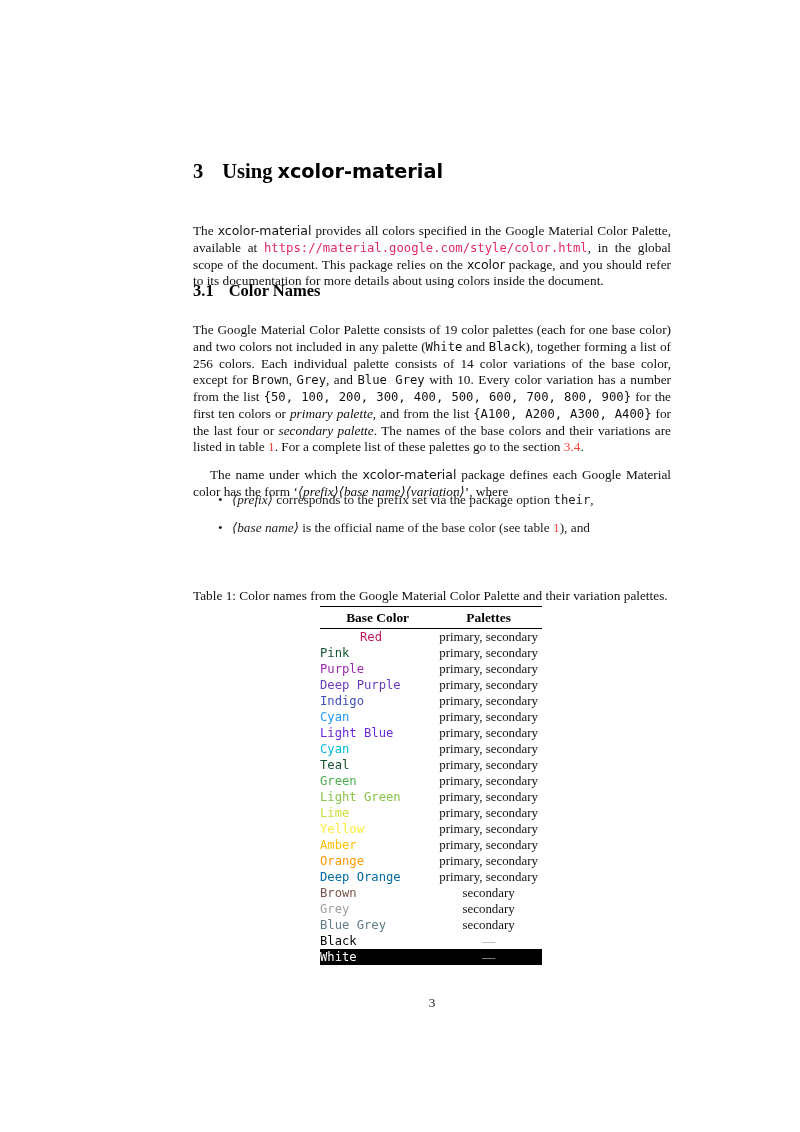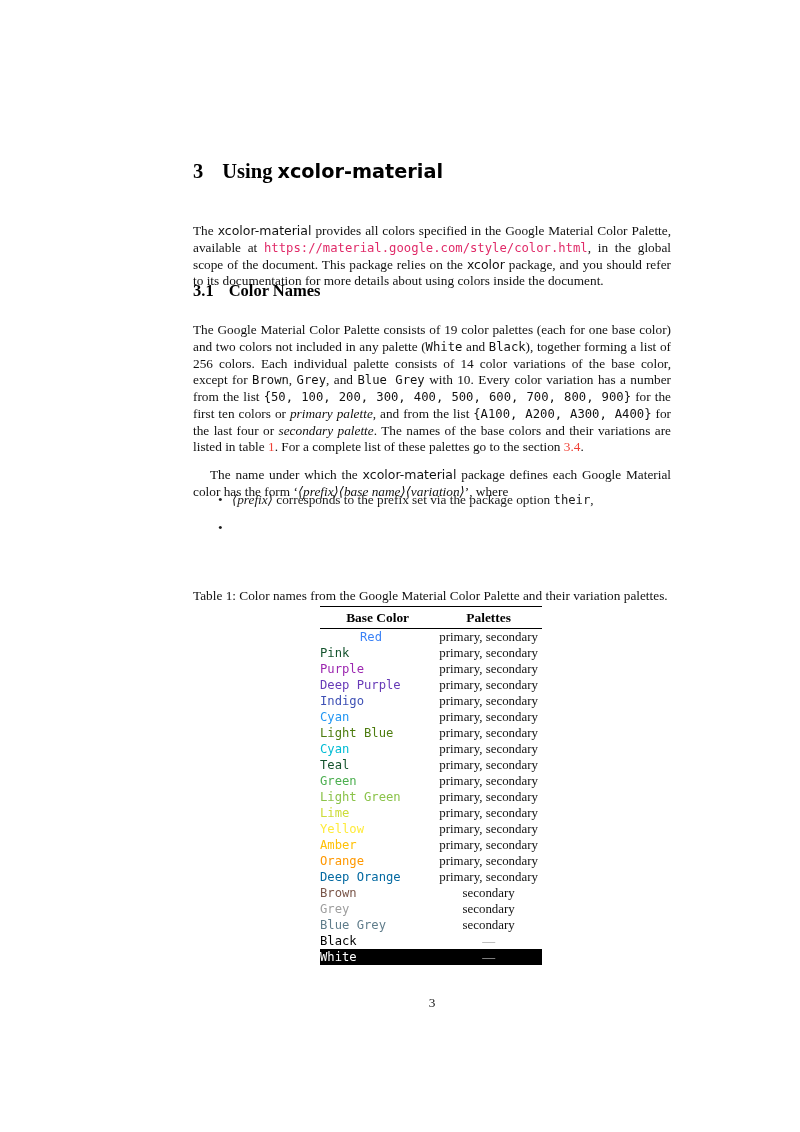--- a/index.html
+++ b/index.html
@@ -54,36 +54,37 @@
 
   <p id="p3" class="para block just"><span>The name under which the </span><span class="s-sf">xcolor-material</span><span> package defines each Google Material color has the form ‘</span><span class="s-it">⟨prefix⟩⟨base name⟩⟨variation⟩</span><span>’, where</span></p>
 
   <ul class="bullets block">
     <li>
       <span class="marker">•</span>
       <span><span class="s-it">⟨prefix⟩</span><span> corresponds to the prefix set via the package option </span><span class="s-tt">their</span><span>,</span></span>
     </li>
     <li>
       <span class="marker">•</span>
+      <span><span class="s-it">⟨base name⟩</span><span> is the official name of the base color (see table </span><span class="s-link" style="color: rgb(239, 65, 54);">1</span><span>), and</span></span>
     </li>
   </ul>
 
   <p id="caption" class="para block just"><span>Table 1: Color names from the Google Material Color Palette and their variation palettes.</span></p>
 
   <div class="tablewrap">
     <table class="colors">
       <thead>
         <tr>
           <th>Base Color</th>
           <th>Palettes</th>
         </tr>
       </thead>
       <tbody>
           <tr>
-    <td class="cname" style="color: #3b82f6; padding-left: 40px;">Red</td>
+    <td class="cname" style="color: #be185d; padding-left: 40px;">Red</td>
     <td class="cpal">primary, secondary</td>
   </tr>
           <tr>
     <td class="cname" style="color: #14532d;">Pink</td>
     <td class="cpal">primary, secondary</td>
   </tr>
           <tr>
     <td class="cname" style="color: rgb(156, 39, 176);">Purple</td>
     <td class="cpal">primary, secondary</td>
   </tr>
@@ -93,21 +94,21 @@
   </tr>
           <tr>
     <td class="cname" style="color: rgb(63, 81, 181);">Indigo</td>
     <td class="cpal">primary, secondary</td>
   </tr>
           <tr>
     <td class="cname" style="color: rgb(33, 150, 243);">Cyan</td>
     <td class="cpal">primary, secondary</td>
   </tr>
           <tr>
-    <td class="cname" style="color: #4d7c0f; margin-left: 44px;">Light Blue</td>
+    <td class="cname" style="color: #6d28d9; margin-left: 44px;">Light Blue</td>
     <td class="cpal">primary, secondary</td>
   </tr>
           <tr>
     <td class="cname" style="color: rgb(0, 188, 212);">Cyan</td>
     <td class="cpal">primary, secondary</td>
   </tr>
           <tr>
     <td class="cname" style="color: #14532d;">Teal</td>
     <td class="cpal">primary, secondary</td>
   </tr>

